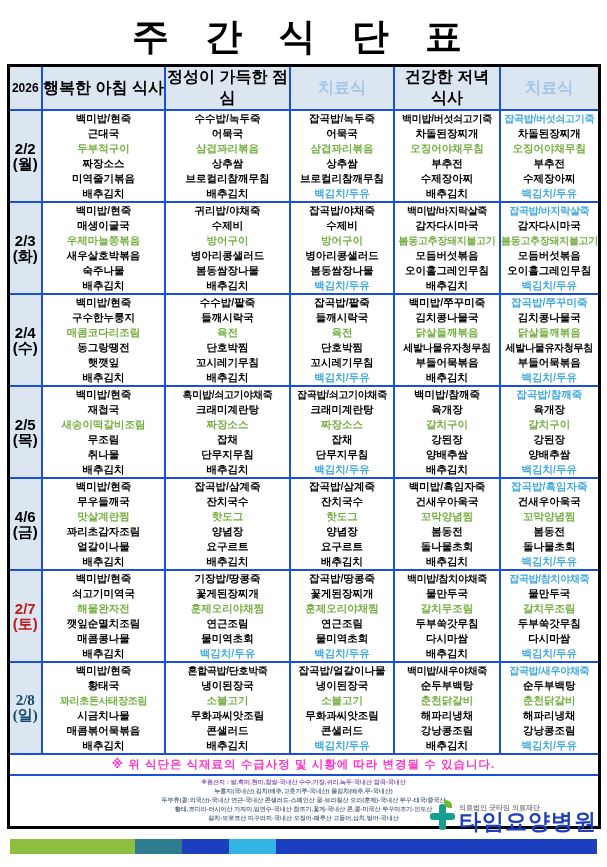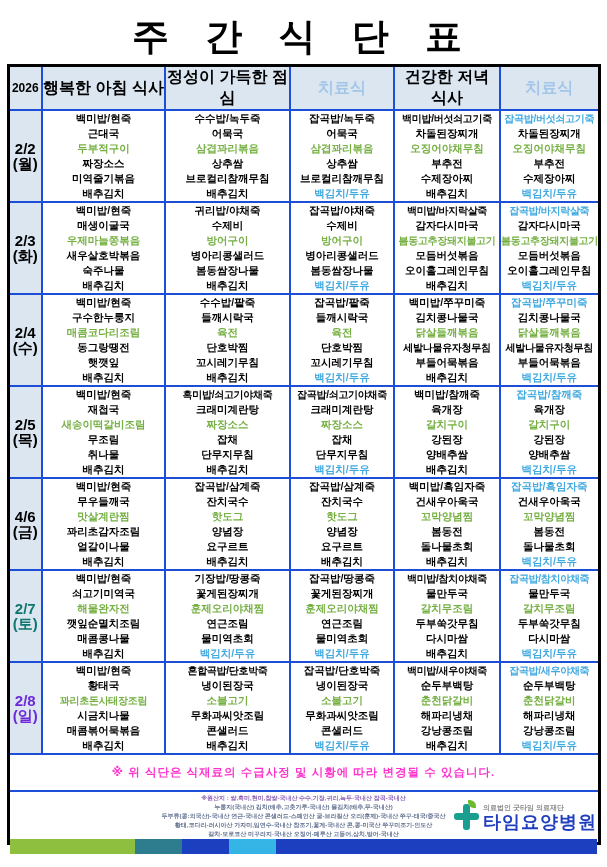--- a/index.html
+++ b/index.html
@@ -11,45 +11,45 @@
   .title { text-align:center; padding-top:16px; font-size:37px; font-weight:900; letter-spacing:13px; line-height:42px; }
 
   table.menu { border-collapse:collapse; table-layout:fixed; margin:6px auto 0 auto; width:591px; border:3px solid #000; }
   table.menu td, table.menu th { border:2px solid #1d4ed8; vertical-align:middle; padding:0;text-align:center; }
 
   th.hdr { background:#dce6f1; height:22px; font-size:16px; letter-spacing:0px; }
   th.hdr.treat { color:#a3c6e8;margin-left:47px; }
   th.hdr.year { font-size:12px; }
 
   td.date-cell { background:#dce6f1; text-align:center; font-size:15px; line-height:15px; }
-  td.date-cell.sat { color:#0f766e; }
-  td.date-cell.sun { color:#6d28d9; }
+  td.date-cell.sat { color:#b91c1c; }
+  td.date-cell.sun { color:#0c4a6e;font-family:Liberation Serif, serif; }
 
   td.menu-cell { background:#fff; height:90px; text-align:center; }
   .item { font-size:10.5px; line-height:15px; height:15px; white-space:nowrap; overflow:hidden; }
   .item.tight { font-size:10px; letter-spacing:-0.3px; }
   .item.green { color:#76b043; }
   .item.blue  { color:#3fa9e0; }
 
-  td.notice-cell { height:37px; text-align:center; font-size:11.5px; color:#ff33cc; letter-spacing:1px; }
+  td.notice-cell { height:21px; text-align:center; font-size:11.5px; color:#ff33cc; letter-spacing:1px; }
 
   td.origin-cell { height:52px; text-align:center; padding:2px 4px; }
   .origin-line { font-size:6px; line-height:9px; font-weight:bold; white-space:nowrap; overflow:hidden; }
   .origin-line:nth-child(1) { color:#8a5ab4; }
   .origin-line:nth-child(n+2) { color:#5f6e8e; }
 
   .footer { position:absolute; left:8px; right:8px; top:802px; height:58px; }
   .logo { position:absolute; right:2px; top:0px; display:flex; align-items:center; }
   .logo-icon { width:26px; height:30px; margin-right:4px; position:relative; }
   .logo-cross-v { position:absolute; left:10px; top:2px; width:7px; height:26px; background:#1a9e8f; border-radius:3px; }
   .logo-cross-h { position:absolute; left:1px; top:11px; width:25px; height:7px; background:#1a9e8f; border-radius:3px; }
   .logo-leaf { position:absolute; left:15px; top:-2px; width:8px; height:8px; background:#6fba2c; border-radius:0 80% 0 80%; }
   .logo-text { text-align:left; }
   .logo-org { font-size:7px; color:#888; line-height:9px; letter-spacing:0px; }
-  .logo-name { font-size:18px; color:#1f3fbf; line-height:20px; letter-spacing:1px; }
+  .logo-name { font-size:22px; color:#1f3fbf; line-height:20px; letter-spacing:1px; }
 
   .bar { position:absolute; left:2px; top:37px; height:15px; display:flex; }
   .bar-seg { height:15px; }
 </style>
 </head>
 <body>
 
 <div class="page">
 
   <div class="title">주 간 식 단 표</div>
@@ -365,21 +365,21 @@
           </td>
           <td class="menu-cell">
             <div class="item tight">혼합곡밥/단호박죽</div>
             <div class="item">냉이된장국</div>
             <div class="item green">소불고기</div>
             <div class="item">무화과씨앗조림</div>
             <div class="item">콘샐러드</div>
             <div class="item">배추김치</div>
           </td>
           <td class="menu-cell">
-            <div class="item">잡곡밥/단호박죽</div>
+            <div class="item">잡곡밥/얼갈이나물</div>
             <div class="item">냉이된장국</div>
             <div class="item green">소불고기</div>
             <div class="item">무화과씨앗조림</div>
             <div class="item">콘샐러드</div>
             <div class="item blue">백김치/두유</div>
           </td>
           <td class="menu-cell">
             <div class="item tight">백미밥/새우야채죽</div>
             <div class="item">순두부백탕</div>
             <div class="item green">춘천닭갈비</div>

